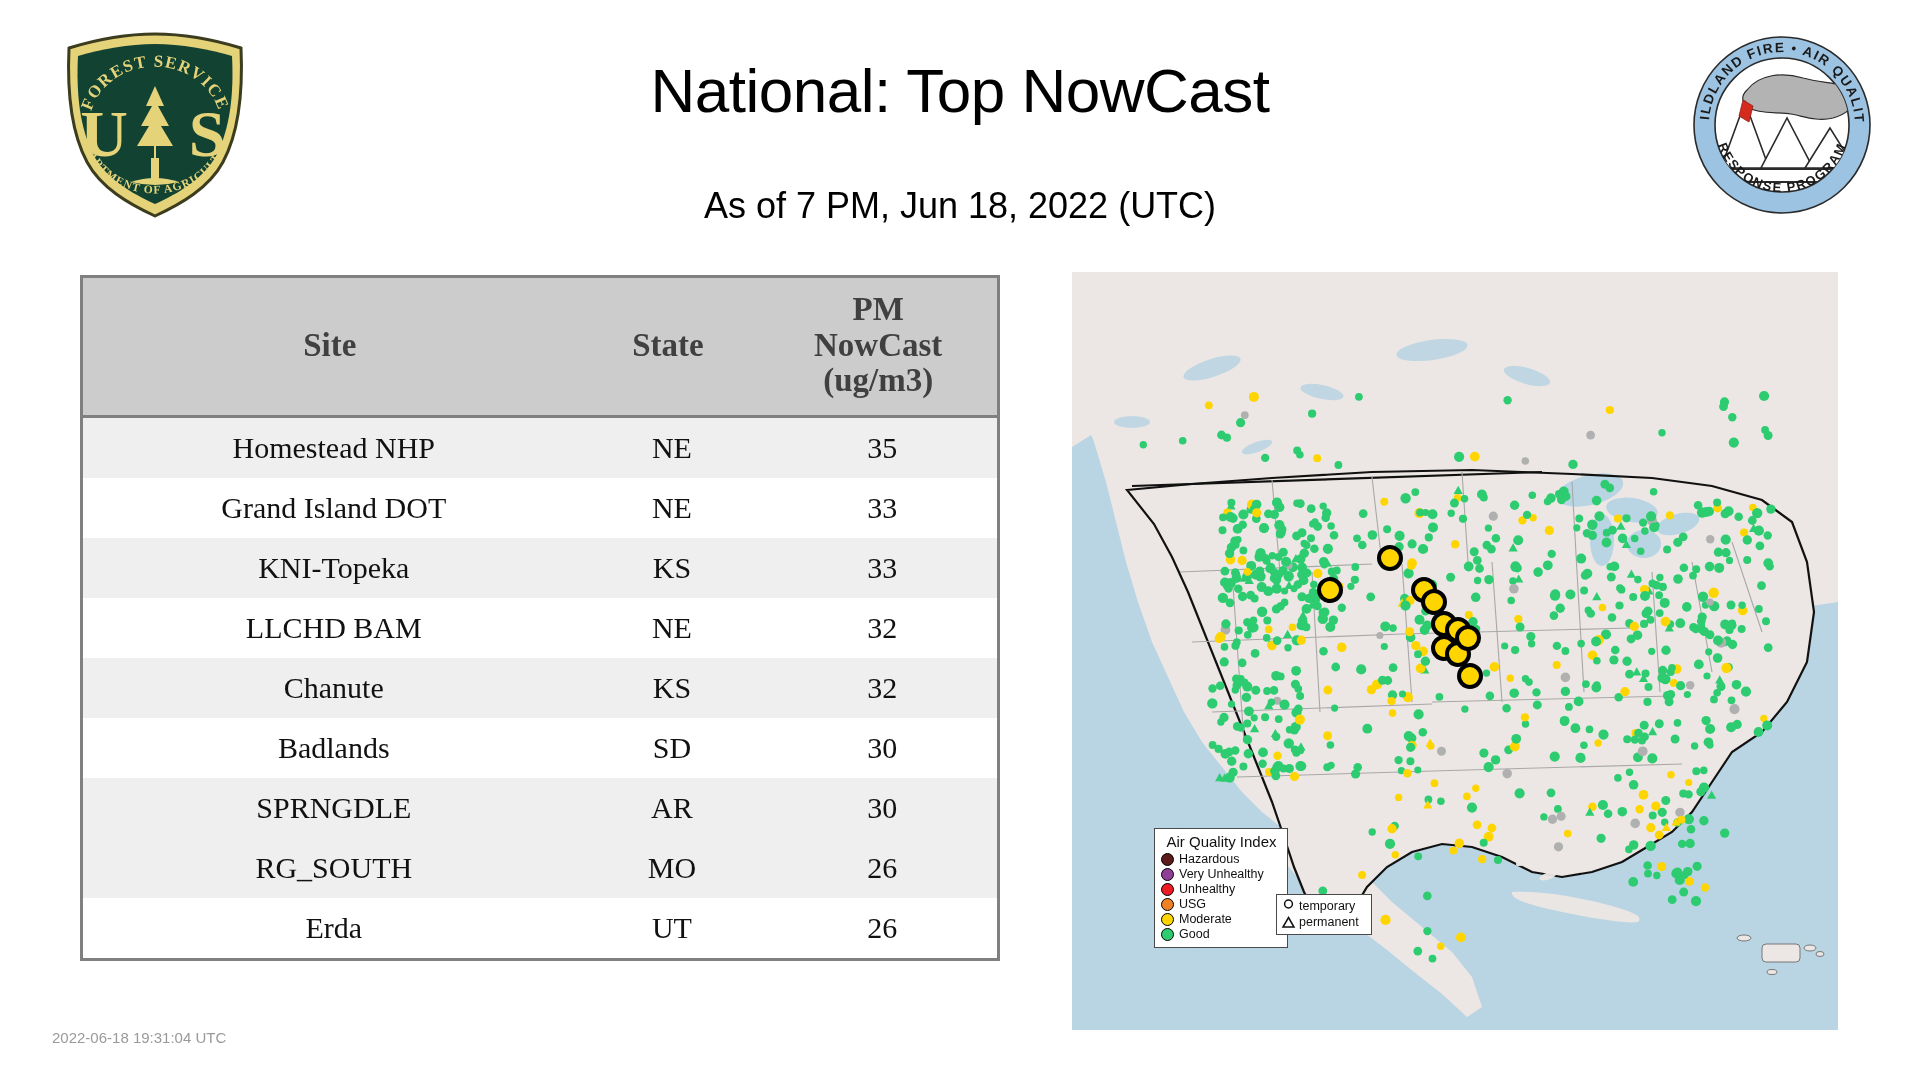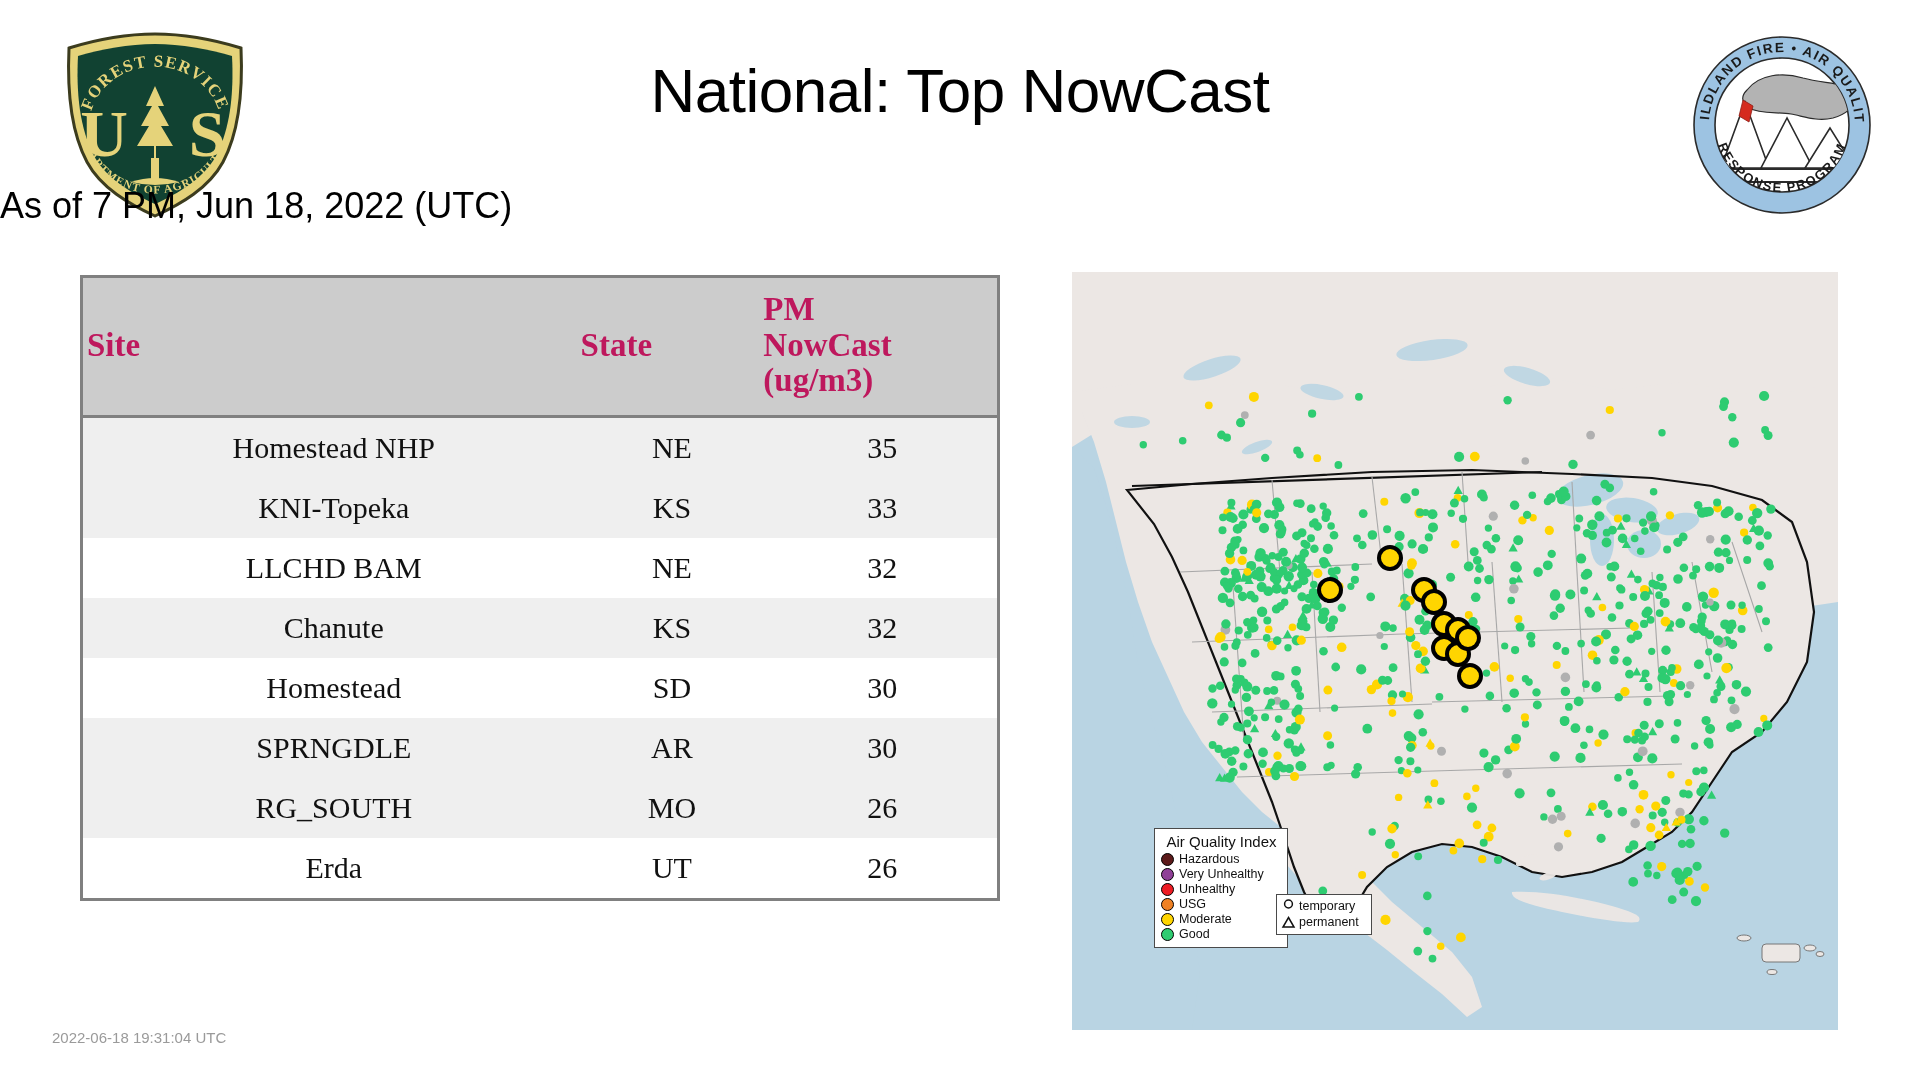--- a/index.html
+++ b/index.html
@@ -14,20 +14,21 @@
   
   .title {
     position: absolute; left: 0; top: 55px; width: 1920px;
     text-align: center;
     font-family: "Liberation Sans", sans-serif;
     font-size: 62px; font-weight: 400; color: #000;
     letter-spacing: -0.5px;
   }
   .subtitle {
     position: absolute; left: 0; top: 185px; width: 1920px;
+    text-align: center;
     font-family: "Liberation Sans", sans-serif;
     font-size: 36px; font-weight: 400; color: #000;
   }
   .timestamp {
     position: absolute; left: 52px; top: 1029px;
     font-size: 15px; color: #9a9a9a;
     font-family: "Liberation Sans", sans-serif;
   }
 
   
@@ -44,23 +45,23 @@
     border: 3px solid #808080;
     box-sizing: border-box;
     background: #fff;
   }
   table.aqi-table { border-collapse: collapse; width: 100%; table-layout: fixed; }
   table.aqi-table th {
     background: #cccccc;
     font-family: "Liberation Serif", serif;
     font-weight: bold;
     font-size: 33px;
-    color: #be185d;
+    color: #404040;
     padding: 14px 4px 16px 4px;
-    text-align: left;
+    text-align: center;
     vertical-align: middle;
     border-bottom: 3px solid #808080;
     line-height: 1.08;
   }
   table.aqi-table td {
     font-family: "Liberation Serif", serif;
     font-size: 30px;
     color: #111;
     text-align: center;
     padding: 13px 4px 13px 12px;
@@ -189,37 +190,42 @@
             <div>(ug/m3)</div>
           </th>
         </tr>
       </thead>
       <tbody id="table-body">
           <tr class="odd">
             <td>Homestead NHP</td>
             <td>NE</td>
             <td>35</td>
           </tr>
+          <tr class="even">
+            <td>Grand Island DOT</td>
+            <td>NE</td>
+            <td>33</td>
+          </tr>
           <tr class="odd">
             <td>KNI-Topeka</td>
             <td>KS</td>
             <td>33</td>
           </tr>
           <tr class="even">
             <td>LLCHD BAM</td>
             <td>NE</td>
             <td>32</td>
           </tr>
           <tr class="odd">
             <td>Chanute</td>
             <td>KS</td>
             <td>32</td>
           </tr>
           <tr class="even">
-            <td>Homestead</td>
+            <td>Badlands</td>
             <td>SD</td>
             <td>30</td>
           </tr>
           <tr class="odd">
             <td>SPRNGDLE</td>
             <td>AR</td>
             <td>30</td>
           </tr>
           <tr class="odd">
             <td>RG_SOUTH</td>

